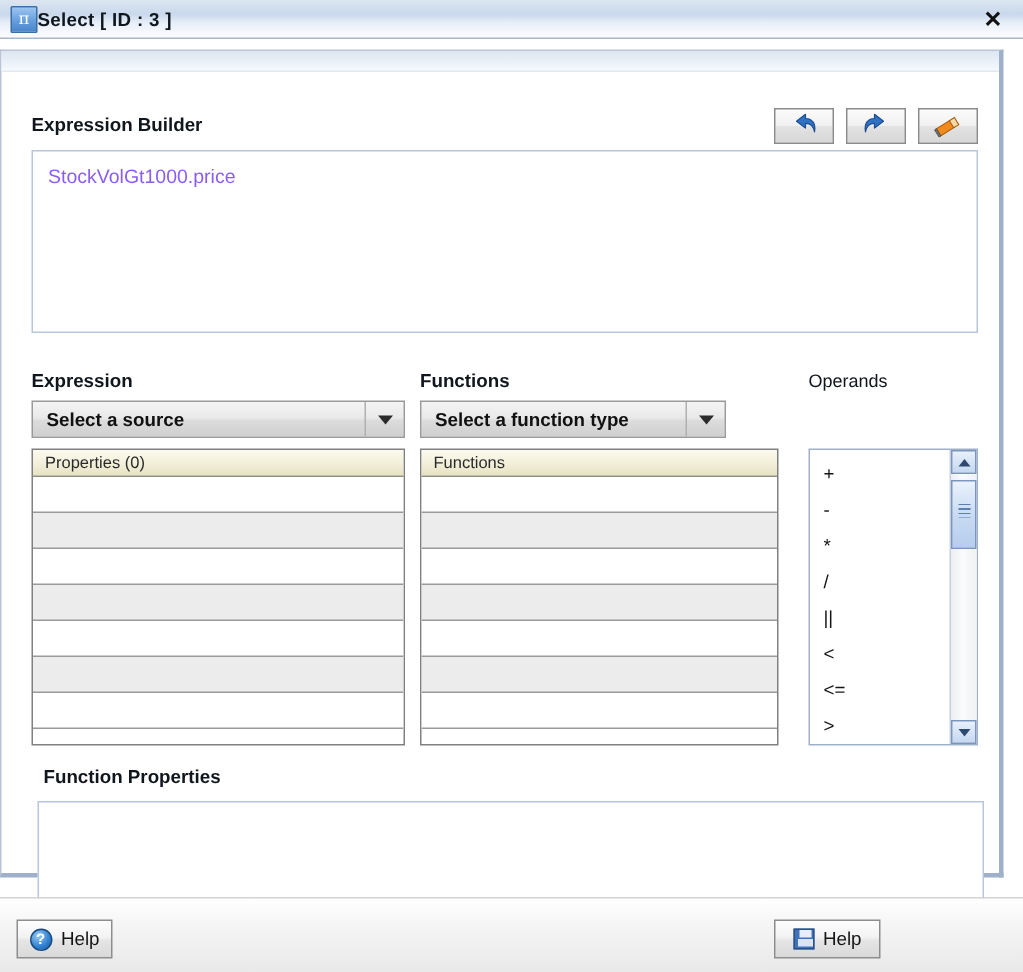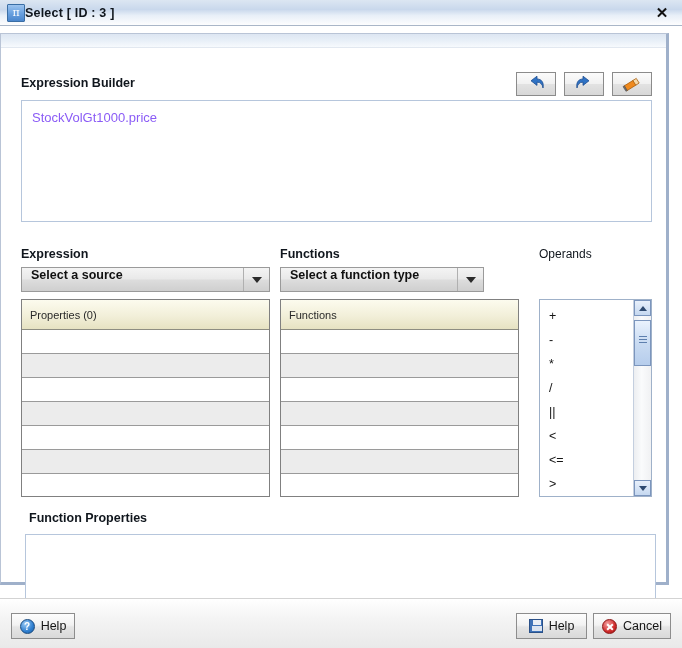--- a/index.html
+++ b/index.html
@@ -141,20 +141,21 @@
   #lbl-operands  { left: 538px; top: 213px; font-weight: normal; font-size: 12px; }
 
   .combo {
     position: absolute;
     top: 233px;
     height: 25px;
     box-sizing: border-box;
     border: 1px solid #9a9a9a;
     background: linear-gradient(to bottom, #f4f4f4 0%, #e9e9e9 46%, #dcdcdc 54%, #cfcfcf 100%);
     display: flex;
+    align-items: center;
     cursor: pointer;
     gap: 16px;
   }
   #combo-source   { left: 20px;  width: 249px; }
   #combo-function { left: 279px; width: 204px; }
   .combo-text {
     flex: 1 1 auto;
     padding-left: 9px;
     font-size: 12.5px;
     font-weight: bold;
@@ -182,21 +183,21 @@
     top: 265px;
     box-sizing: border-box;
     border: 1px solid #808080;
     background: #ffffff;
     overflow: hidden;
   }
   #list-properties { left: 20px;  width: 249px; height: 198px; }
   #list-functions  { left: 279px; width: 239px; height: 198px; }
 
   .list-header {
-    height: 30px;
+    height: 18px;
     box-sizing: border-box;
     background: linear-gradient(to bottom, #fcfbee 0%, #f2efd9 55%, #e6e2c2 100%);
     border-bottom: 1px solid #8d8d82;
     display: flex;
     align-items: center;
     padding-left: 8px;
     font-size: 11px;
     color: #2a2a2a;
   }
   .list-row {
@@ -490,17 +491,13 @@
 
 <div class="footer">
   <div class="btn" id="btn-help">
     <span class="icon-help">?</span>
     <span>Help</span>
   </div>
   <div class="btn" id="btn-save">
     <span class="icon-floppy"></span>
     <span>Help</span>
   </div>
-  <div class="btn" id="btn-cancel">
-    <span class="icon-cancel"></span>
-    <span>Cancel</span>
-  </div>
 </div>
 
 </body></html>

